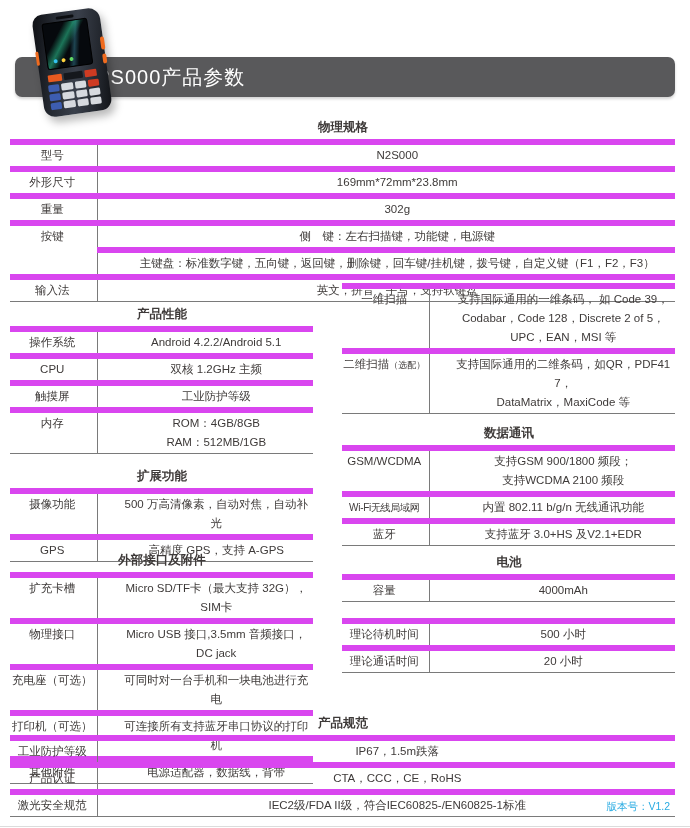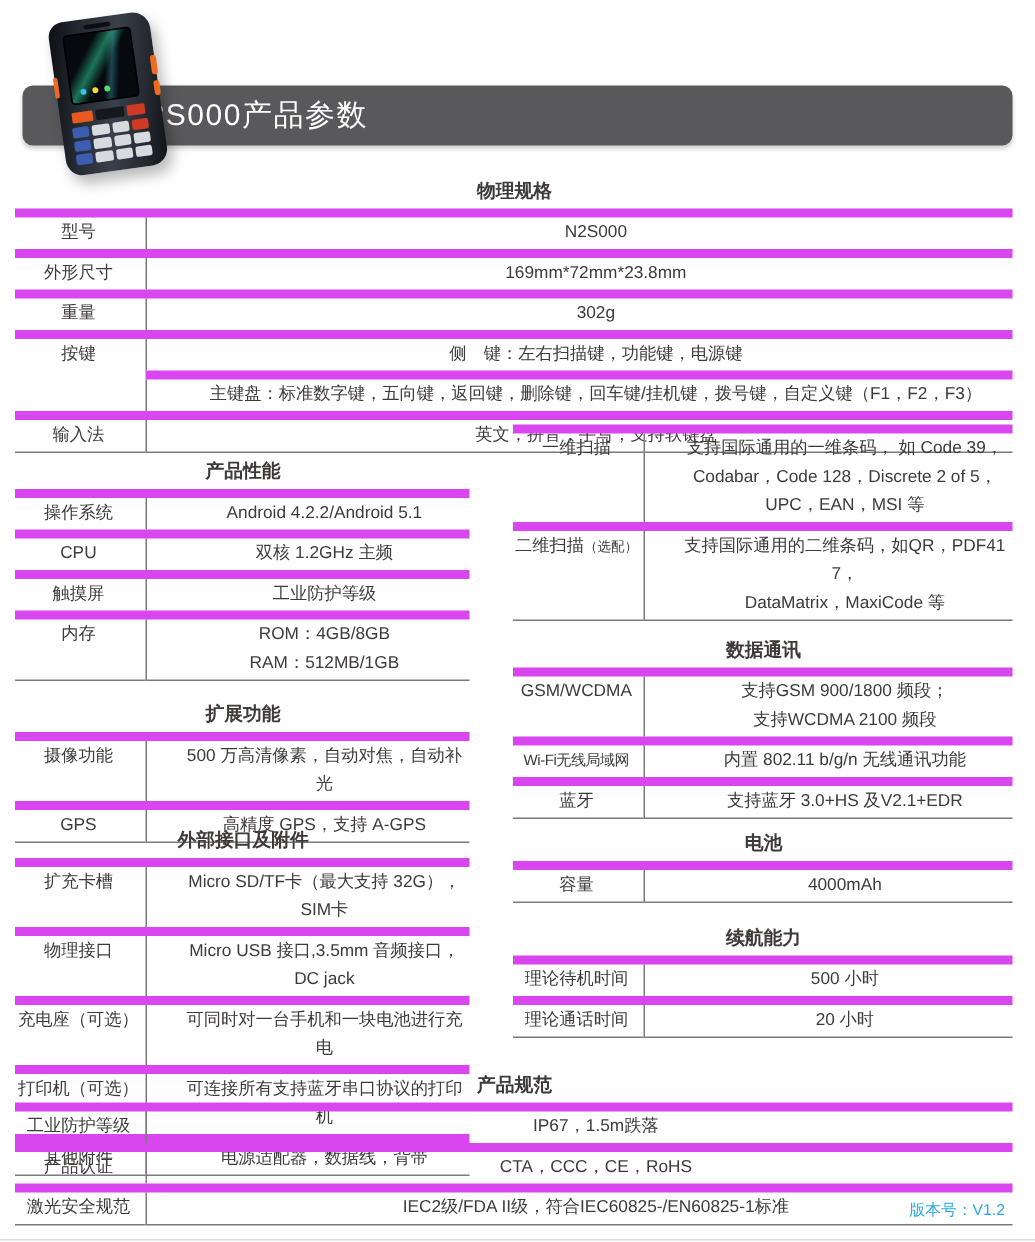--- a/index.html
+++ b/index.html
@@ -279,21 +279,20 @@
       <tbody>
           <tr>
         <td class="label">容量</td>
         <td class="value">4000mAh</td>
       </tr>
     </tbody>
       </table>
   </section>
 
   <section class="spec" id="sec-endurance">
-    <h2>续航能力</h2>
     <table>
       <tbody>
           <tr>
         <td class="label">理论待机时间</td>
         <td class="value">500 小时</td>
       </tr>
       <tr>
         <td class="label">理论通话时间</td>
         <td class="value">20 小时</td>
       </tr>

